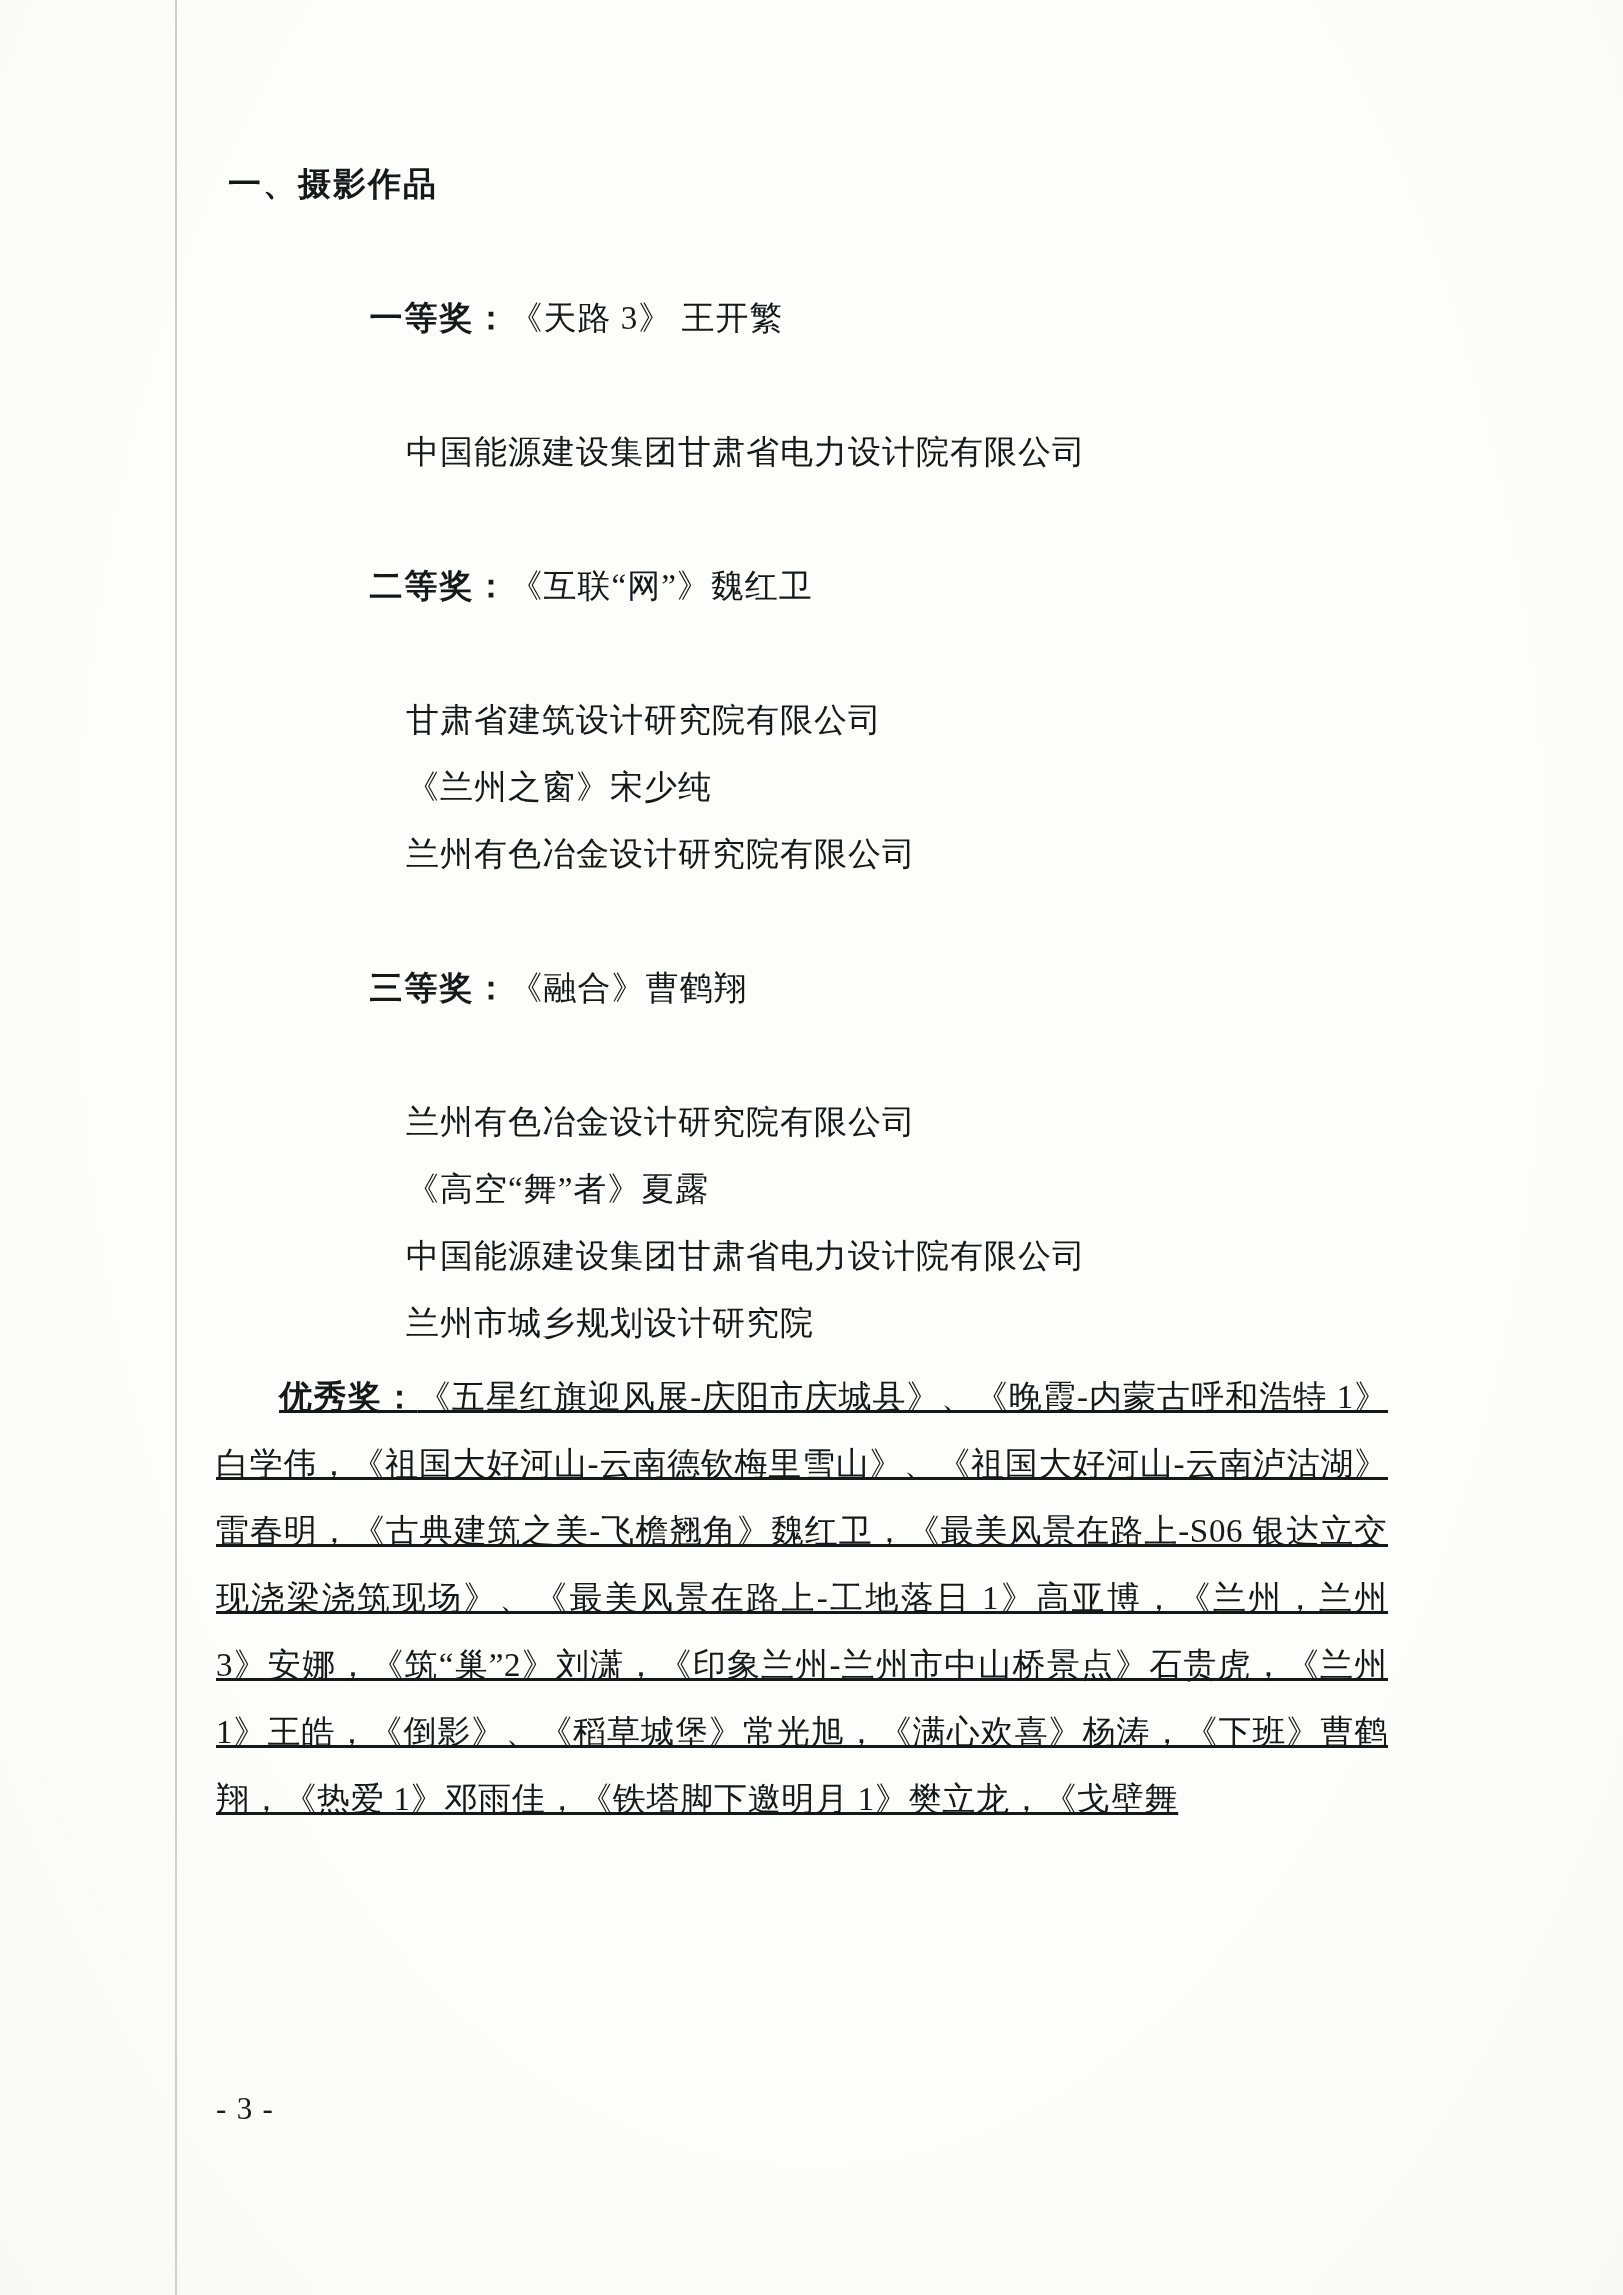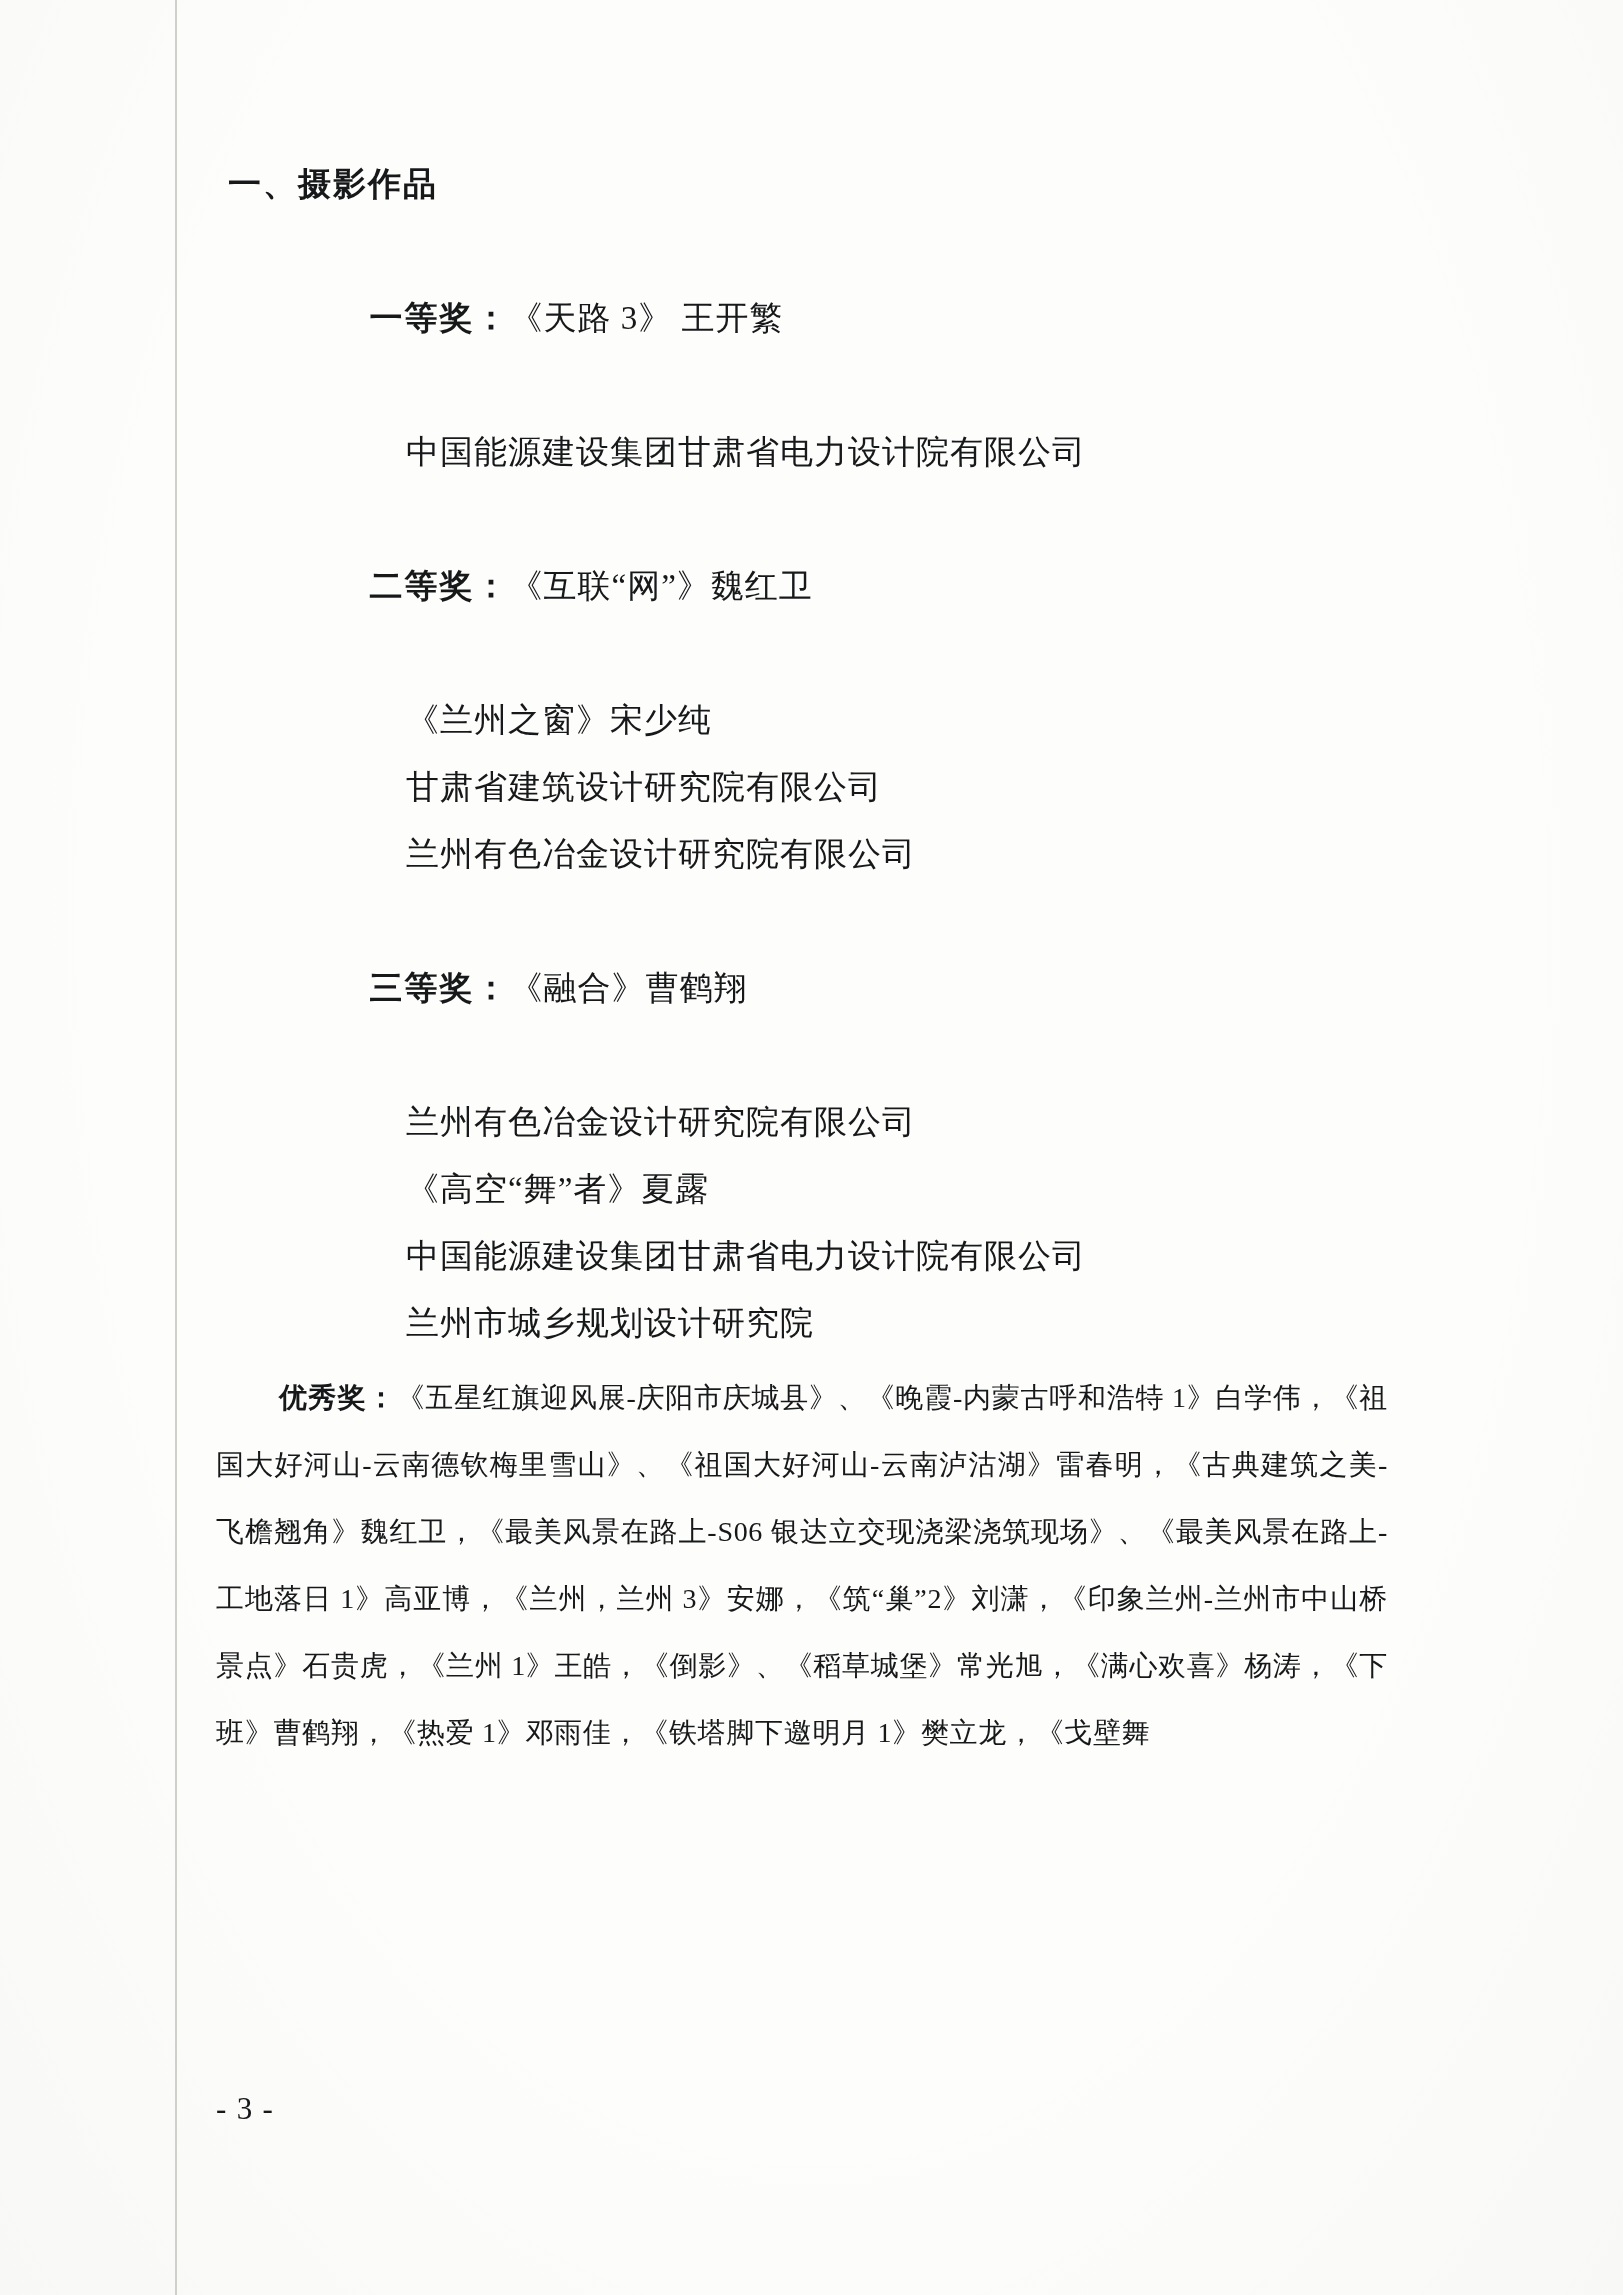--- a/index.html
+++ b/index.html
@@ -44,26 +44,27 @@
     font-size: 33px;
     line-height: 67px;
     color: #16181a;
     letter-spacing: 1px;
     white-space: pre;
   }
   .ind0 { margin-left: 0; }
   .ind3 { margin-left: 190px; }
   .ind-head { margin-left: 98px; }
   .para {
-    font-size: 28px;
+    font-size: 33px;
     line-height: 67px;
     color: #16181a;
     letter-spacing: 0.7px;
     text-align: justify;
     text-justify: inter-character;
+    text-decoration: underline;
   }
   .para .lead {
     font-weight: bold;
     letter-spacing: 1.3px;
   }
   .para-indent {
     text-indent: 63px;
   }
   .section-title {
     font-weight: bold;
@@ -98,22 +99,22 @@
     <div class="line ind-head section-title">一、摄影作品</div>
 
     <div class="line ind-head">
       <span class="award-label">一等奖：</span><span>《天路 3》 王开繁</span>
     </div>
     <div class="line ind3">中国能源建设集团甘肃省电力设计院有限公司</div>
 
     <div class="line ind-head">
       <span class="award-label">二等奖：</span><span>《互联“网”》魏红卫</span>
     </div>
+    <div class="line ind3">甘肃省建筑设计研究院有限公司</div>
     <div class="line ind3">《兰州之窗》宋少纯</div>
-    <div class="line ind3">甘肃省建筑设计研究院有限公司</div>
     <div class="line ind3">兰州有色冶金设计研究院有限公司</div>
 
     <div class="line ind-head">
       <span class="award-label">三等奖：</span><span>《融合》曹鹤翔</span>
     </div>
     <div class="line ind3">兰州有色冶金设计研究院有限公司</div>
     <div class="line ind3">《高空“舞”者》夏露</div>
     <div class="line ind3">中国能源建设集团甘肃省电力设计院有限公司</div>
     <div class="line ind3">兰州市城乡规划设计研究院</div>
 

